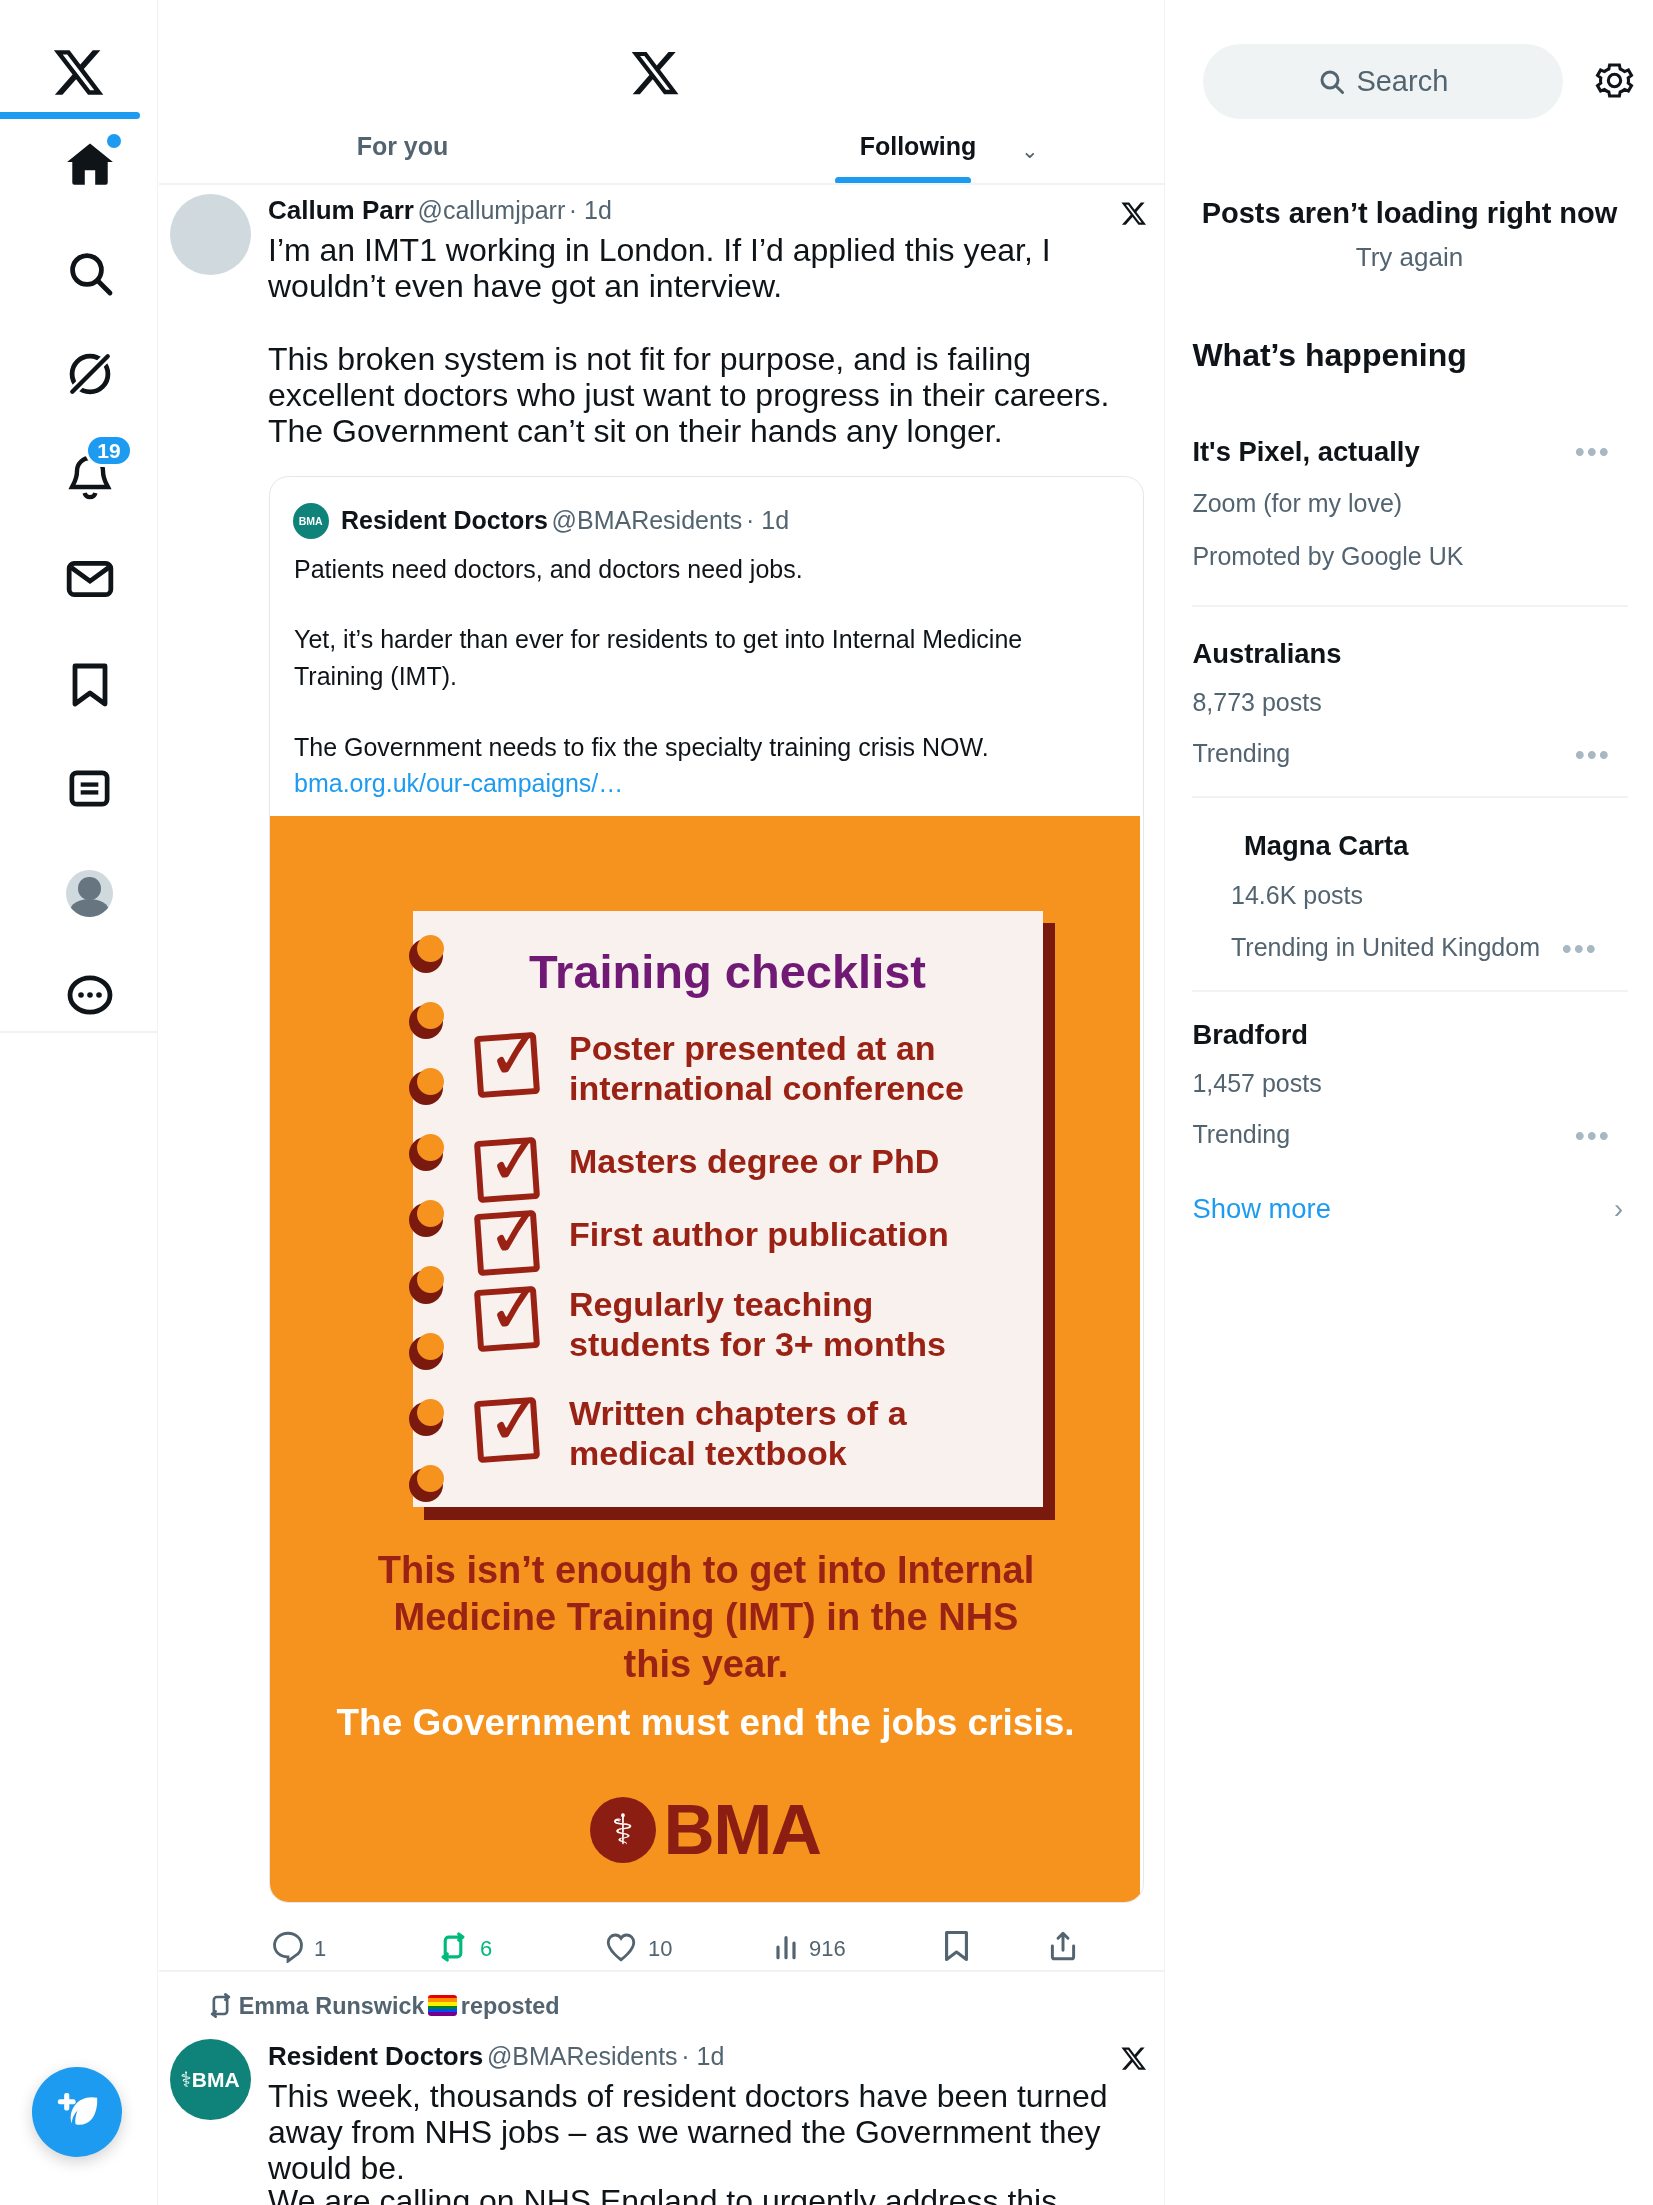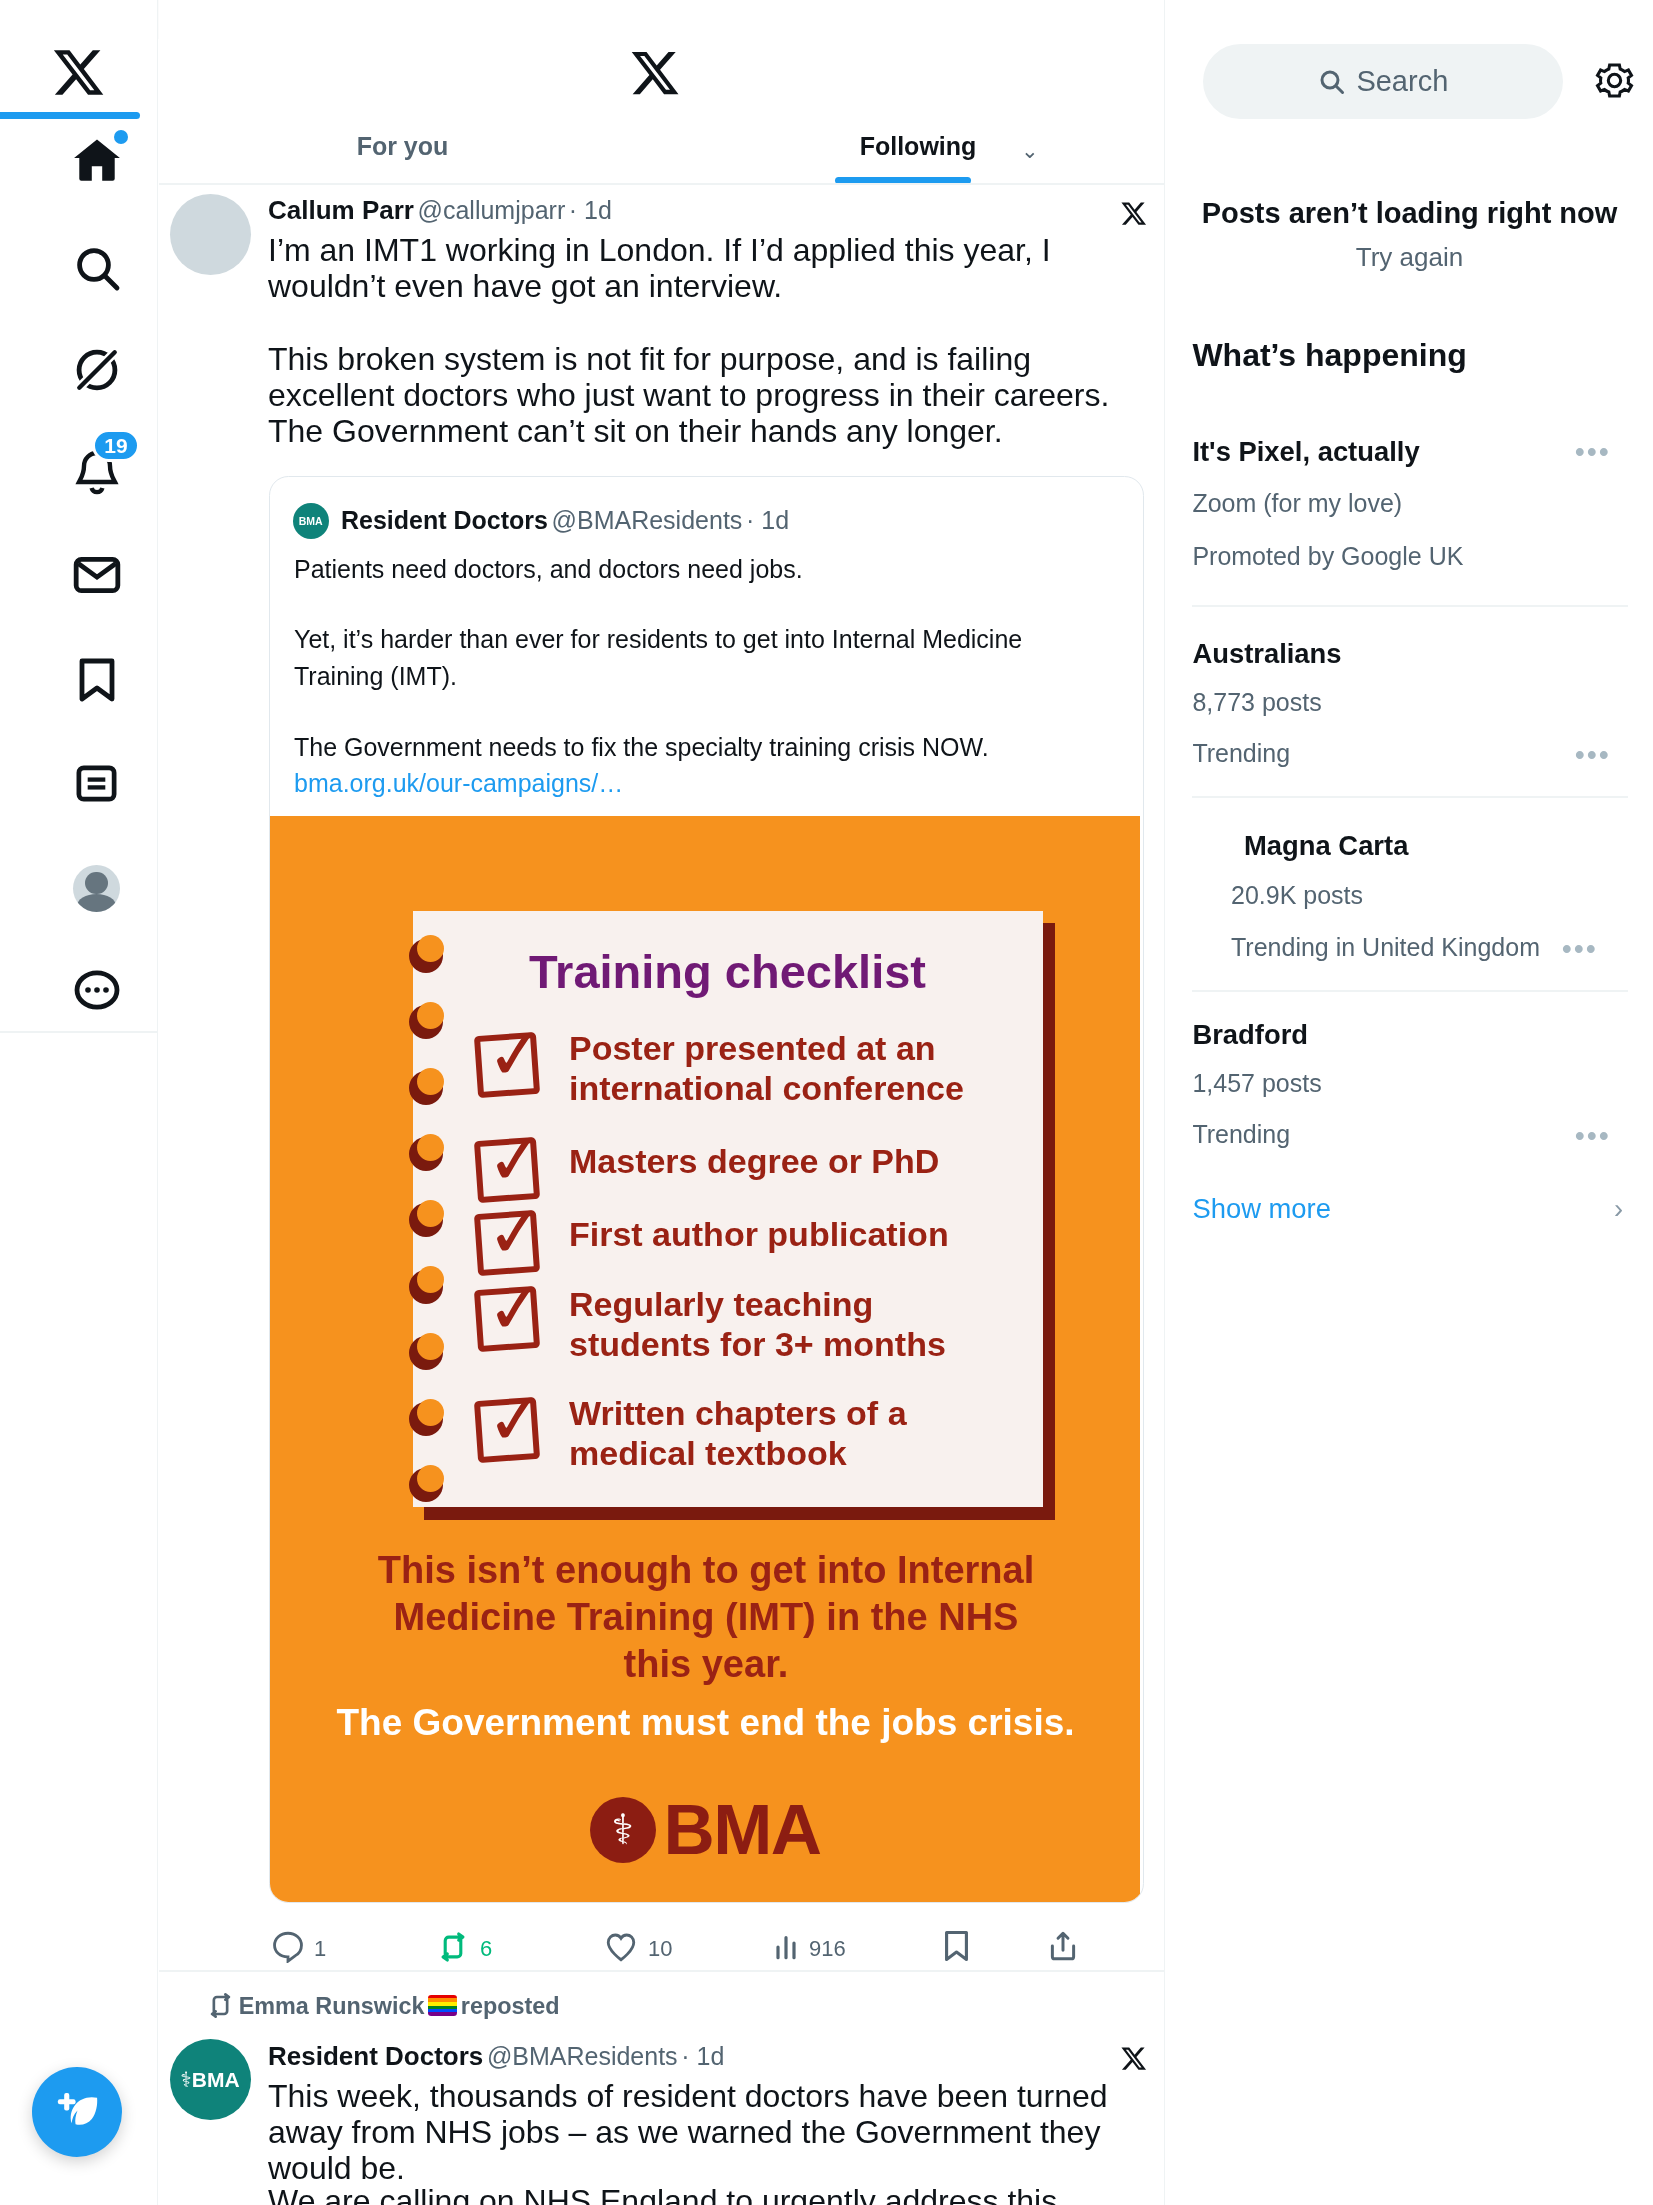--- a/index.html
+++ b/index.html
@@ -15,21 +15,21 @@
   .sb-right{right:9.7px;top:4.8px;display:flex;align-items:center;gap:11.3px;}
   .sb-pct{font-size:25px;font-weight:600;}
   .battery{width:45px;height:22.6px;border:2.4px solid #9a9da1;border-radius:6.5px;position:relative;background:#fff;}
   .battery .fill{position:absolute;left:1.6px;top:1.6px;bottom:1.6px;width:66%;background:#32d158;border-radius:3.2px;}
   .battery .cap{position:absolute;right:-6.5px;top:6.5px;width:3.2px;height:8px;background:#9a9da1;border-radius:0 2.4px 2.4px 0;}
   .battery svg{position:absolute;left:9.7px;top:-4px;}
   
   .sidebar{left:0;top:0;width:157px;height:2205px;background:#fff;border-right:1.6px solid #eff3f4;}
   .sb-x{left:51px;top:45px;}
   .sb-activebar{left:0;top:112px;width:140px;height:6.5px;background:#1d9bf0;border-radius:0 4.8px 4.8px 0;}
-  .nav-item{left:18px;width:157px;height:58px;display:flex;align-items:center;justify-content:center;}
+  .nav-item{left:11px;width:157px;height:58px;display:flex;align-items:flex-end;justify-content:center;}
   .navdivider{left:0;top:1031px;width:157px;height:1.6px;background:#eff3f4;}
   .blue-dot{position:absolute;right:-6.5px;top:-6.5px;width:14.5px;height:14.5px;border-radius:50%;background:#1d9bf0;}
   .badge{position:absolute;left:19.4px;top:-18px;min-width:24px;padding:1.6px 9px;background:#1d9bf0;color:#fff;
          font-size:21px;font-weight:700;border-radius:18px;border:3.2px solid #fff;text-align:center;}
   .avatar-mini{width:47px;height:47px;border-radius:50%;background:#cfd9de;position:relative;overflow:hidden;}
   .avatar-mini i{position:absolute;left:12px;top:7.3px;width:22.6px;height:22.6px;border-radius:50%;background:#66757f;}
   .avatar-mini u{position:absolute;left:4px;top:29px;width:39px;height:24px;border-radius:50% 50% 0 0;background:#66757f;}
   .fab{left:32px;top:2067px;width:90px;height:90px;border-radius:50%;background:#1d9bf0;display:flex;align-items:center;justify-content:center;box-shadow:0 4.8px 14.5px rgba(0,0,0,.18);}
   
   .main{left:159px;top:0;width:1005px;height:2205px;background:#fff;}
@@ -389,21 +389,21 @@
   <div>
     <div class="abs t-name" style="left:27.4px;top:638px">Australians</div>
     <div class="abs t-sub" style="left:27.4px;top:688px">8,773 posts</div>
     <div class="abs t-sub" style="left:27.4px;top:739px">Trending</div>
     <div class="abs t-dots" style="left:410px;top:739px">•••</div>
   </div>
   <div class="abs t-divider" style="top:796px"></div>
 
   <div>
     <div class="abs t-name" style="left:79px;top:830px">Magna Carta</div>
-    <div class="abs t-sub" style="left:66px;top:881px">20.9K posts</div>
+    <div class="abs t-sub" style="left:66px;top:881px">14.6K posts</div>
     <div class="abs t-sub" style="left:66px;top:933px">Trending in United Kingdom</div>
     <div class="abs t-dots" style="left:397px;top:933px">•••</div>
   </div>
   <div class="abs t-divider" style="top:990px"></div>
 
   <div>
     <div class="abs t-name" style="left:27.4px;top:1019px">Bradford</div>
     <div class="abs t-sub" style="left:27.4px;top:1069px">1,457 posts</div>
     <div class="abs t-sub" style="left:27.4px;top:1120px">Trending</div>
     <div class="abs t-dots" style="left:410px;top:1120px">•••</div>

